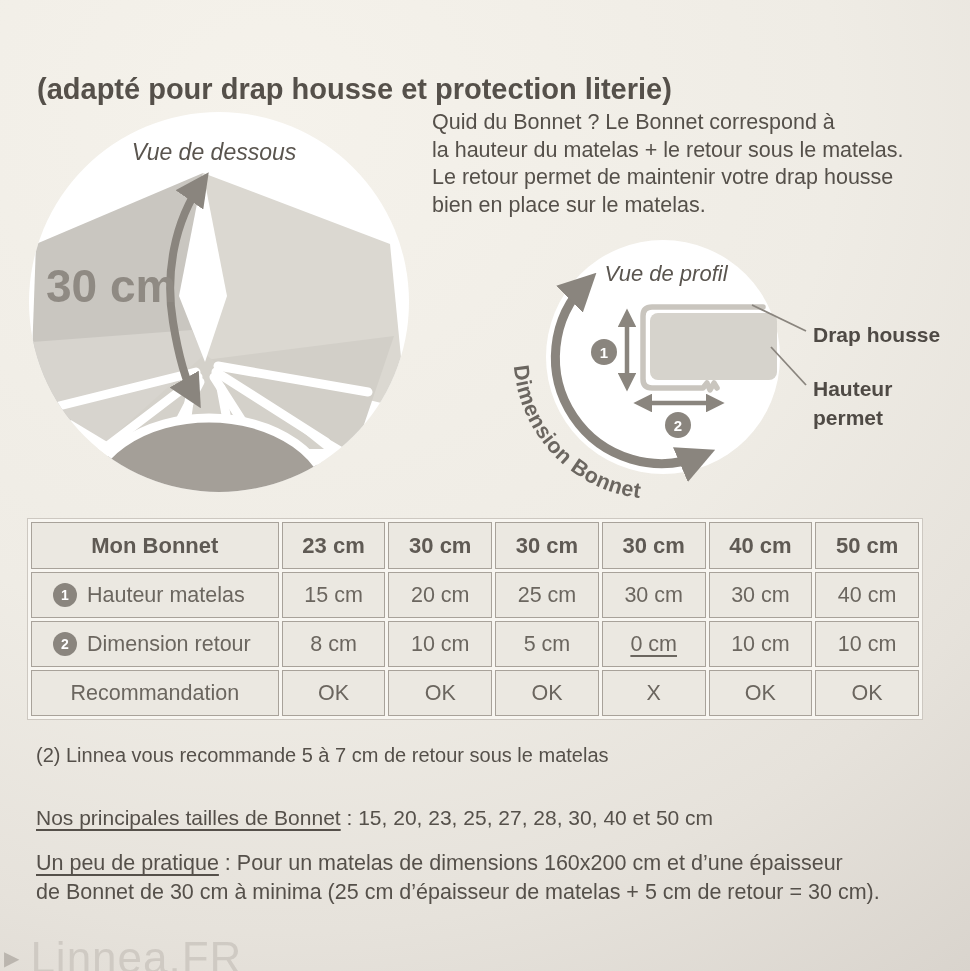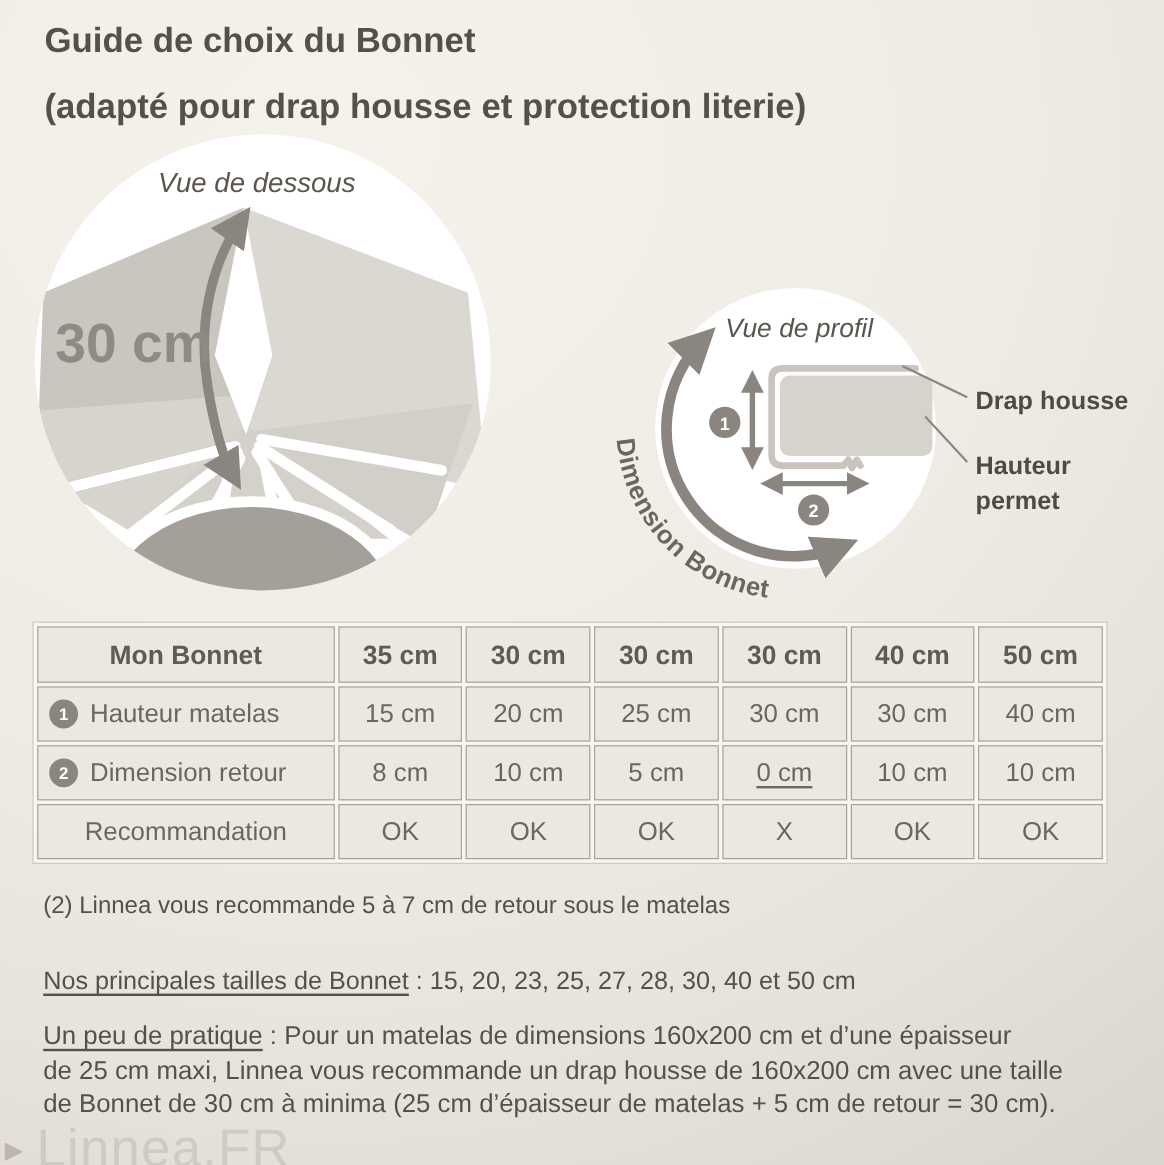--- a/index.html
+++ b/index.html
@@ -10,21 +10,21 @@
   .title{left:37px;top:18px;font-size:29px;font-weight:bold;color:#55504a;}
   .subtitle{left:37px;top:57px;font-size:29px;font-weight:bold;color:#55504a;margin-top:16px;}
   .intro{left:432px;top:109px;font-size:21.5px;line-height:27.5px;color:#55504a;}
   .dlabel{font-size:21px;font-weight:bold;color:#4f4a45;line-height:29px;}
   .lbl-drap{left:813px;top:320px;text-align:right;}
   .lbl-haut{left:813px;top:374px;}
   table.guide{position:absolute;left:28px;top:519px;width:894px;
     border-collapse:separate;border-spacing:3px;background:#f8f6f1;
     box-shadow:0 0 0 1px #cdc8c1;}
   table.guide td{border:1px solid #a8a29a;background:#ebe8e1;text-align:center;
-    vertical-align:middle;font-size:21.5px;color:#6b665f;height:44px;padding:0 0;}
+    vertical-align:middle;font-size:21.5px;color:#6b665f;height:44px;padding:0 12px;}
   table.guide tr.hdr td{font-weight:bold;color:#5f5a54;font-size:22px;height:45px;}
   td.rowlabel{font-size:21.5px;color:#5f5a54;}
   td.badgecell{text-align:left;}
   .badge-wrap{display:flex;align-items:center;gap:10px;padding-left:9px;}
   .badge{display:inline-flex;align-items:center;justify-content:center;
     width:24px;height:24px;border-radius:50%;background:#8a857e;color:#fff;
     font-size:14px;font-weight:bold;flex:0 0 auto;}
   .uline{text-decoration:underline;text-underline-offset:4px;text-decoration-thickness:1.5px;}
   td.cell-x{background:#c1bdb6;}
   .notes{left:36px;top:742px;font-size:20px;line-height:26px;color:#55504a;}
@@ -33,21 +33,20 @@
   .watermark{left:4px;top:933px;font-size:44px;color:#ccc7c0;opacity:.85;
     display:flex;align-items:center;gap:10px;letter-spacing:1px;}
   .watermark .tri{font-size:20px;color:#b5afa8;}
   svg text{font-family:"Liberation Sans",sans-serif;}
 </style>
 </head>
 <body>
 
 <div id="stage">
 
-  <div class="abs title">Guide de choix du Bonnet</div>
   <div class="abs subtitle">(adapté pour drap housse et protection literie)</div>
 
   <svg class="abs" style="left:24px;top:104px;" width="390" height="390" viewBox="0 0 390 390">
     <defs>
       <clipPath id="cL">
           <circle cx="195" cy="198" r="190"></circle>
         </clipPath>
       <marker id="ah" viewBox="0 0 10 10" refX="6.5" refY="5" markerWidth="4.2" markerHeight="4.2" orient="auto-start-reverse">
           <path d="M0,0 L10,5 L0,10 z" fill="#8a857e"></path>
         </marker>
@@ -75,20 +74,26 @@
       </g>
 
       <ellipse cx="185" cy="400" rx="122" ry="86" fill="#a49f98" stroke="#ffffff" stroke-width="9"></ellipse>
 
       <path d="M178,78 C150,118 141,170 149,218 C155,255 163,280 171,294" fill="none" stroke="#8a857e" stroke-width="8" marker-start="url(#ah)" marker-end="url(#ah)"></path>
     </g>
     <text x="190" y="56" text-anchor="middle" font-size="23" font-style="italic" fill="#5a554f">Vue de dessous</text>
     <text x="22" y="198" font-size="46" font-weight="bold" fill="#8f8a83">30 cm</text>
   </svg>
 
+  <div class="abs intro">
+    <div>Quid du Bonnet ? Le Bonnet correspond à</div>
+    <div>la hauteur du matelas + le retour sous le matelas.</div>
+    <div>Le retour permet de maintenir votre drap housse</div>
+    <div>bien en place sur le matelas.</div>
+  </div>
 
   <svg class="abs" style="left:500px;top:233px;" width="470" height="272" viewBox="0 0 470 272">
     <circle cx="163" cy="124" r="117" fill="#ffffff"></circle>
 
     <rect x="150" y="80" width="127" height="67" rx="8" fill="#d6d3cc"></rect>
 
     <path d="M263,74 L152,74 Q143,74 143,83 L143,146 Q143,155 152,155 L203,155 l4,-5 l3,7 l4,-7 l3,5" fill="none" stroke="#c9c5be" stroke-width="5.5" stroke-linecap="round" stroke-linejoin="round"></path>
 
     <path d="M127,82 L127,152" fill="none" stroke="#8a857e" stroke-width="4.5" marker-start="url(#ah)" marker-end="url(#ah)"></path>
     <circle cx="104" cy="119" r="13" fill="#8a857e"></circle>
@@ -124,21 +129,21 @@
         <col style="width:104px">
         <col style="width:104px">
       <col style="width:104px">
         <col style="width:104px">
         <col style="width:104px">
         <col style="width:104px">
     </colgroup>
     <tbody>
         <tr class="hdr">
       <td class="rowlabel">Mon Bonnet</td>
-      <td>35 cm</td>
+      <td>23 cm</td>
       <td>30 cm</td>
       <td>30 cm</td>
       <td>30 cm</td>
       <td>40 cm</td>
       <td>50 cm</td>
     </tr>
     <tr>
       <td class="rowlabel badgecell">
         <span class="badge-wrap">
           <span class="badge">1</span>
@@ -183,21 +188,20 @@
   </div>
 
   <div class="abs sizes">
     <span class="uline">Nos principales tailles de Bonnet</span><span> : 15, 20, 23, 25, 27, 28, 30, 40 et 50 cm</span>
   </div>
 
   <div class="abs pratique">
     <div>
       <span class="uline">Un peu de pratique</span><span> : Pour un matelas de dimensions 160x200 cm et d’une épaisseur</span>
     </div>
-    <div>de 25 cm maxi, Linnea vous recommande un drap housse de 160x200 cm avec une taille</div>
     <div>de Bonnet de 30 cm à minima (25 cm d’épaisseur de matelas + 5 cm de retour = 30 cm).</div>
   </div>
 
   <div class="abs watermark">
     <span class="tri">▶</span>
     <span>Linnea.FR</span>
   </div>
 
 </div>
 

